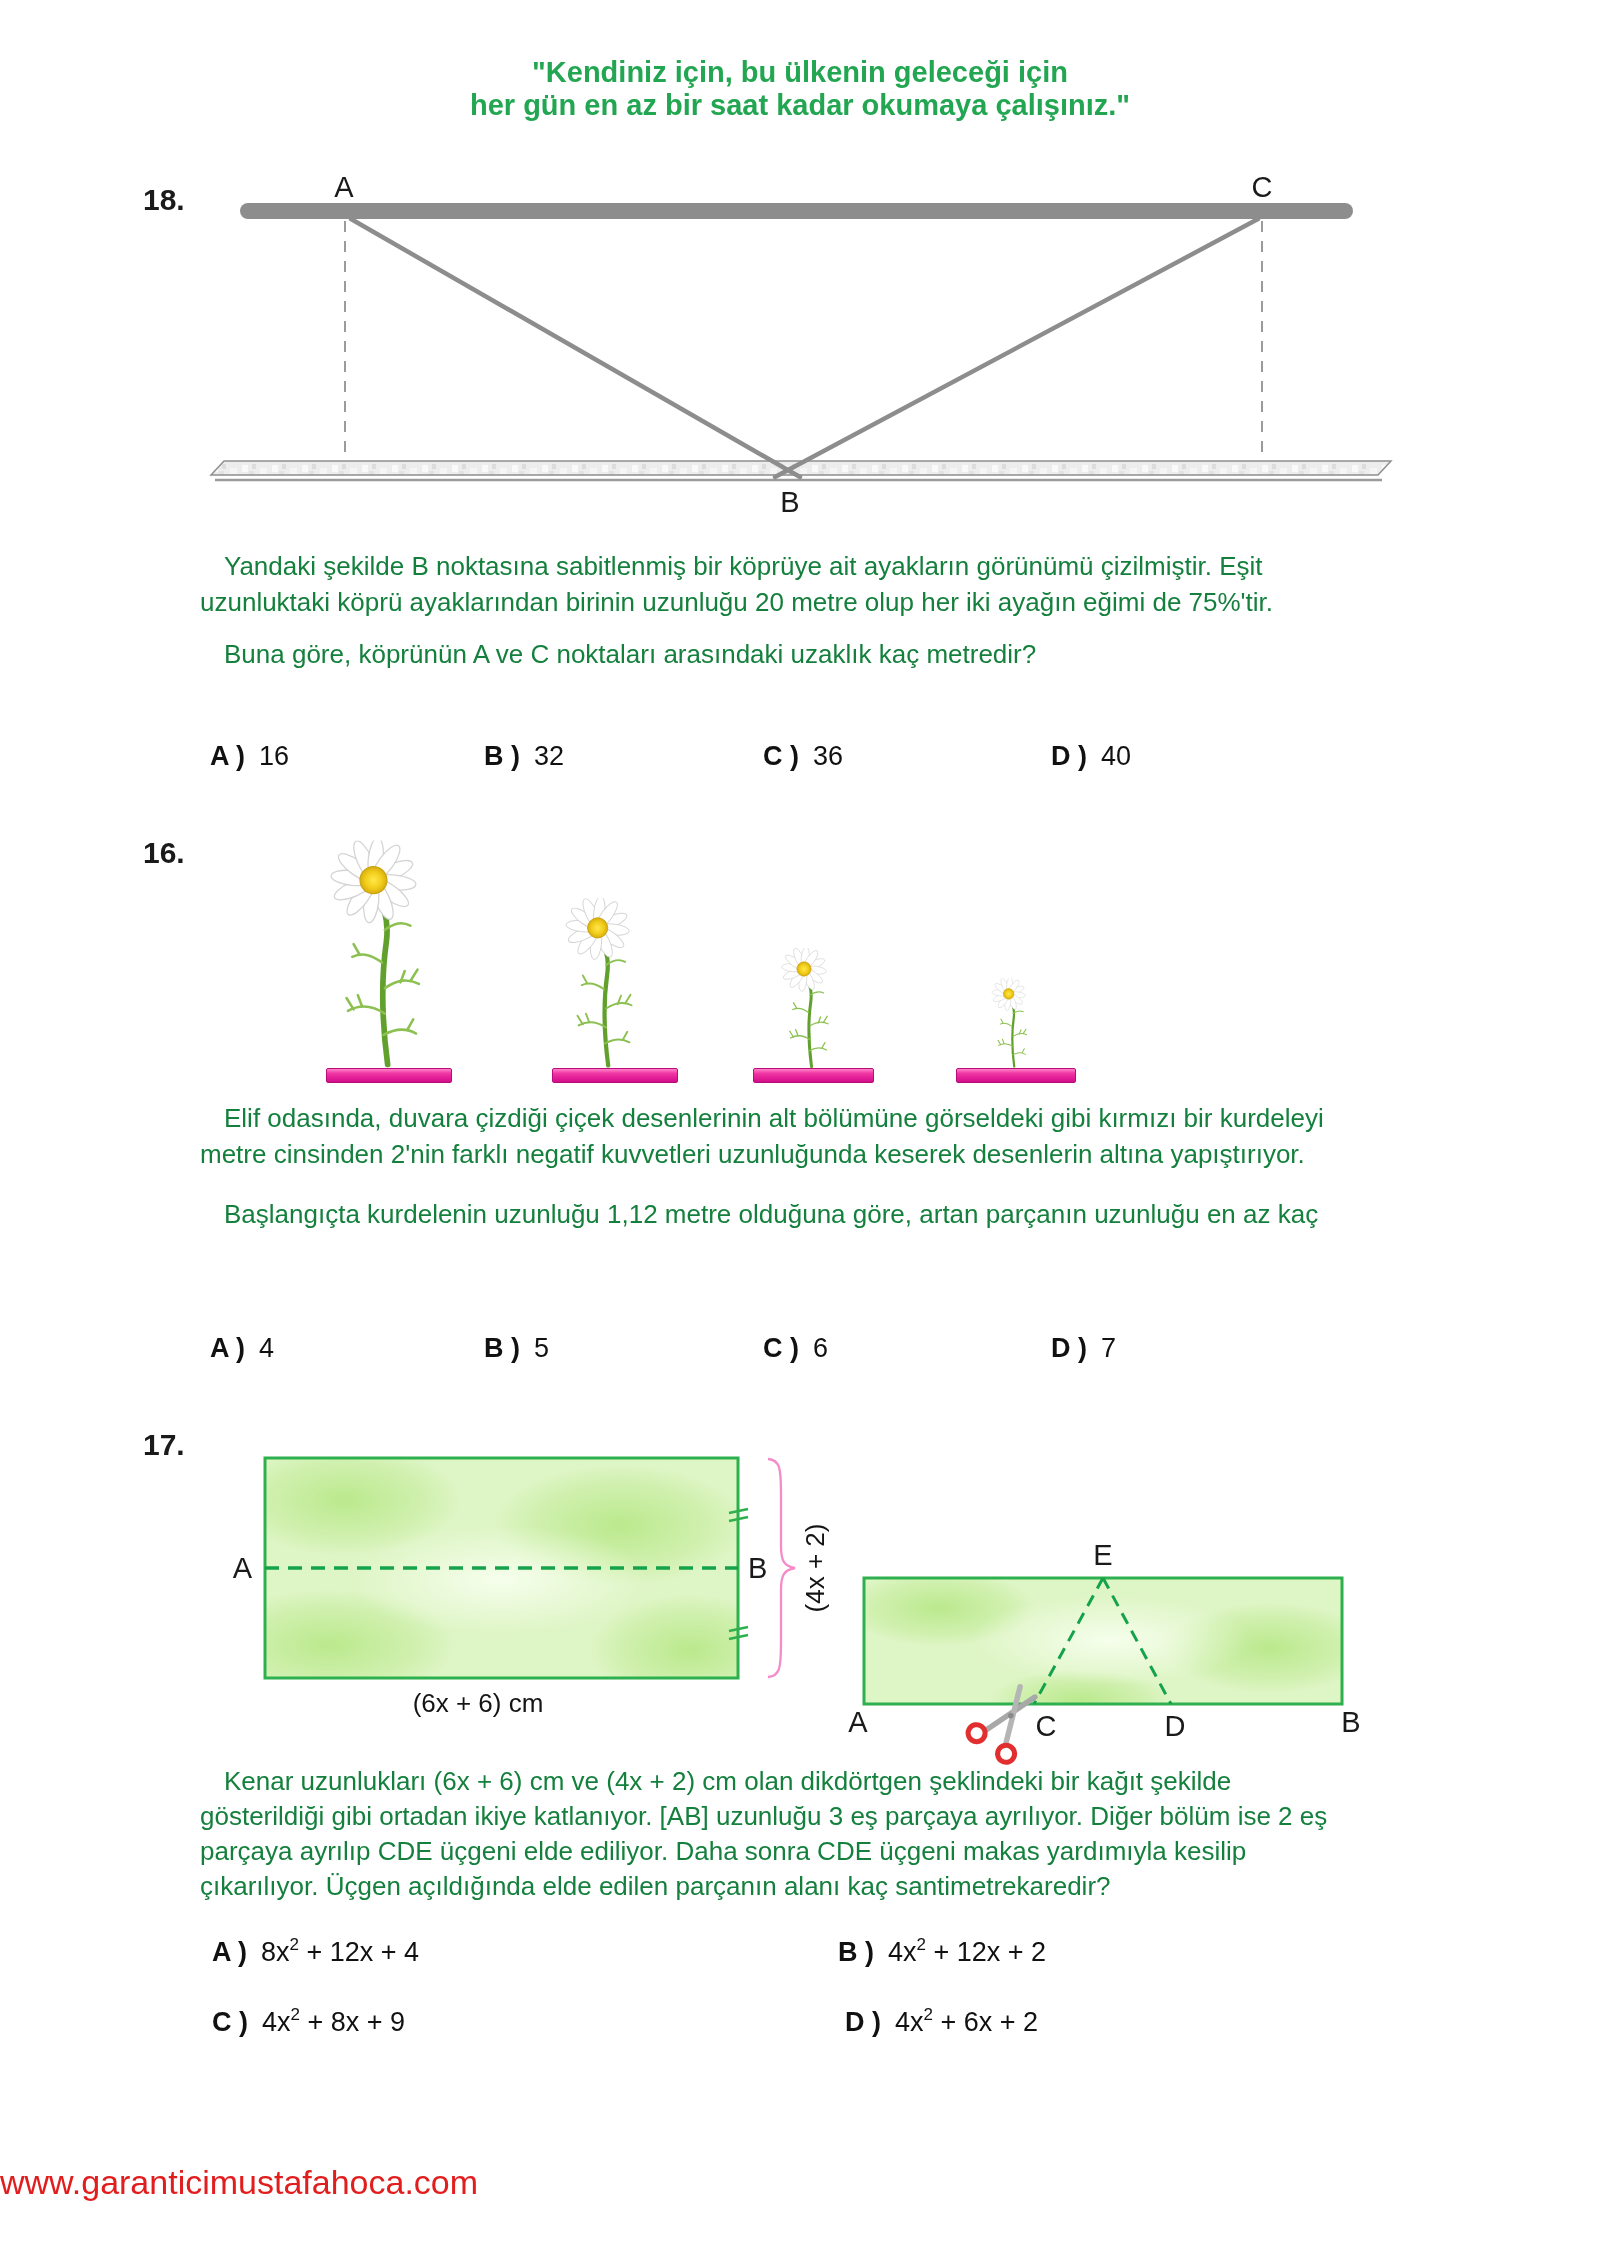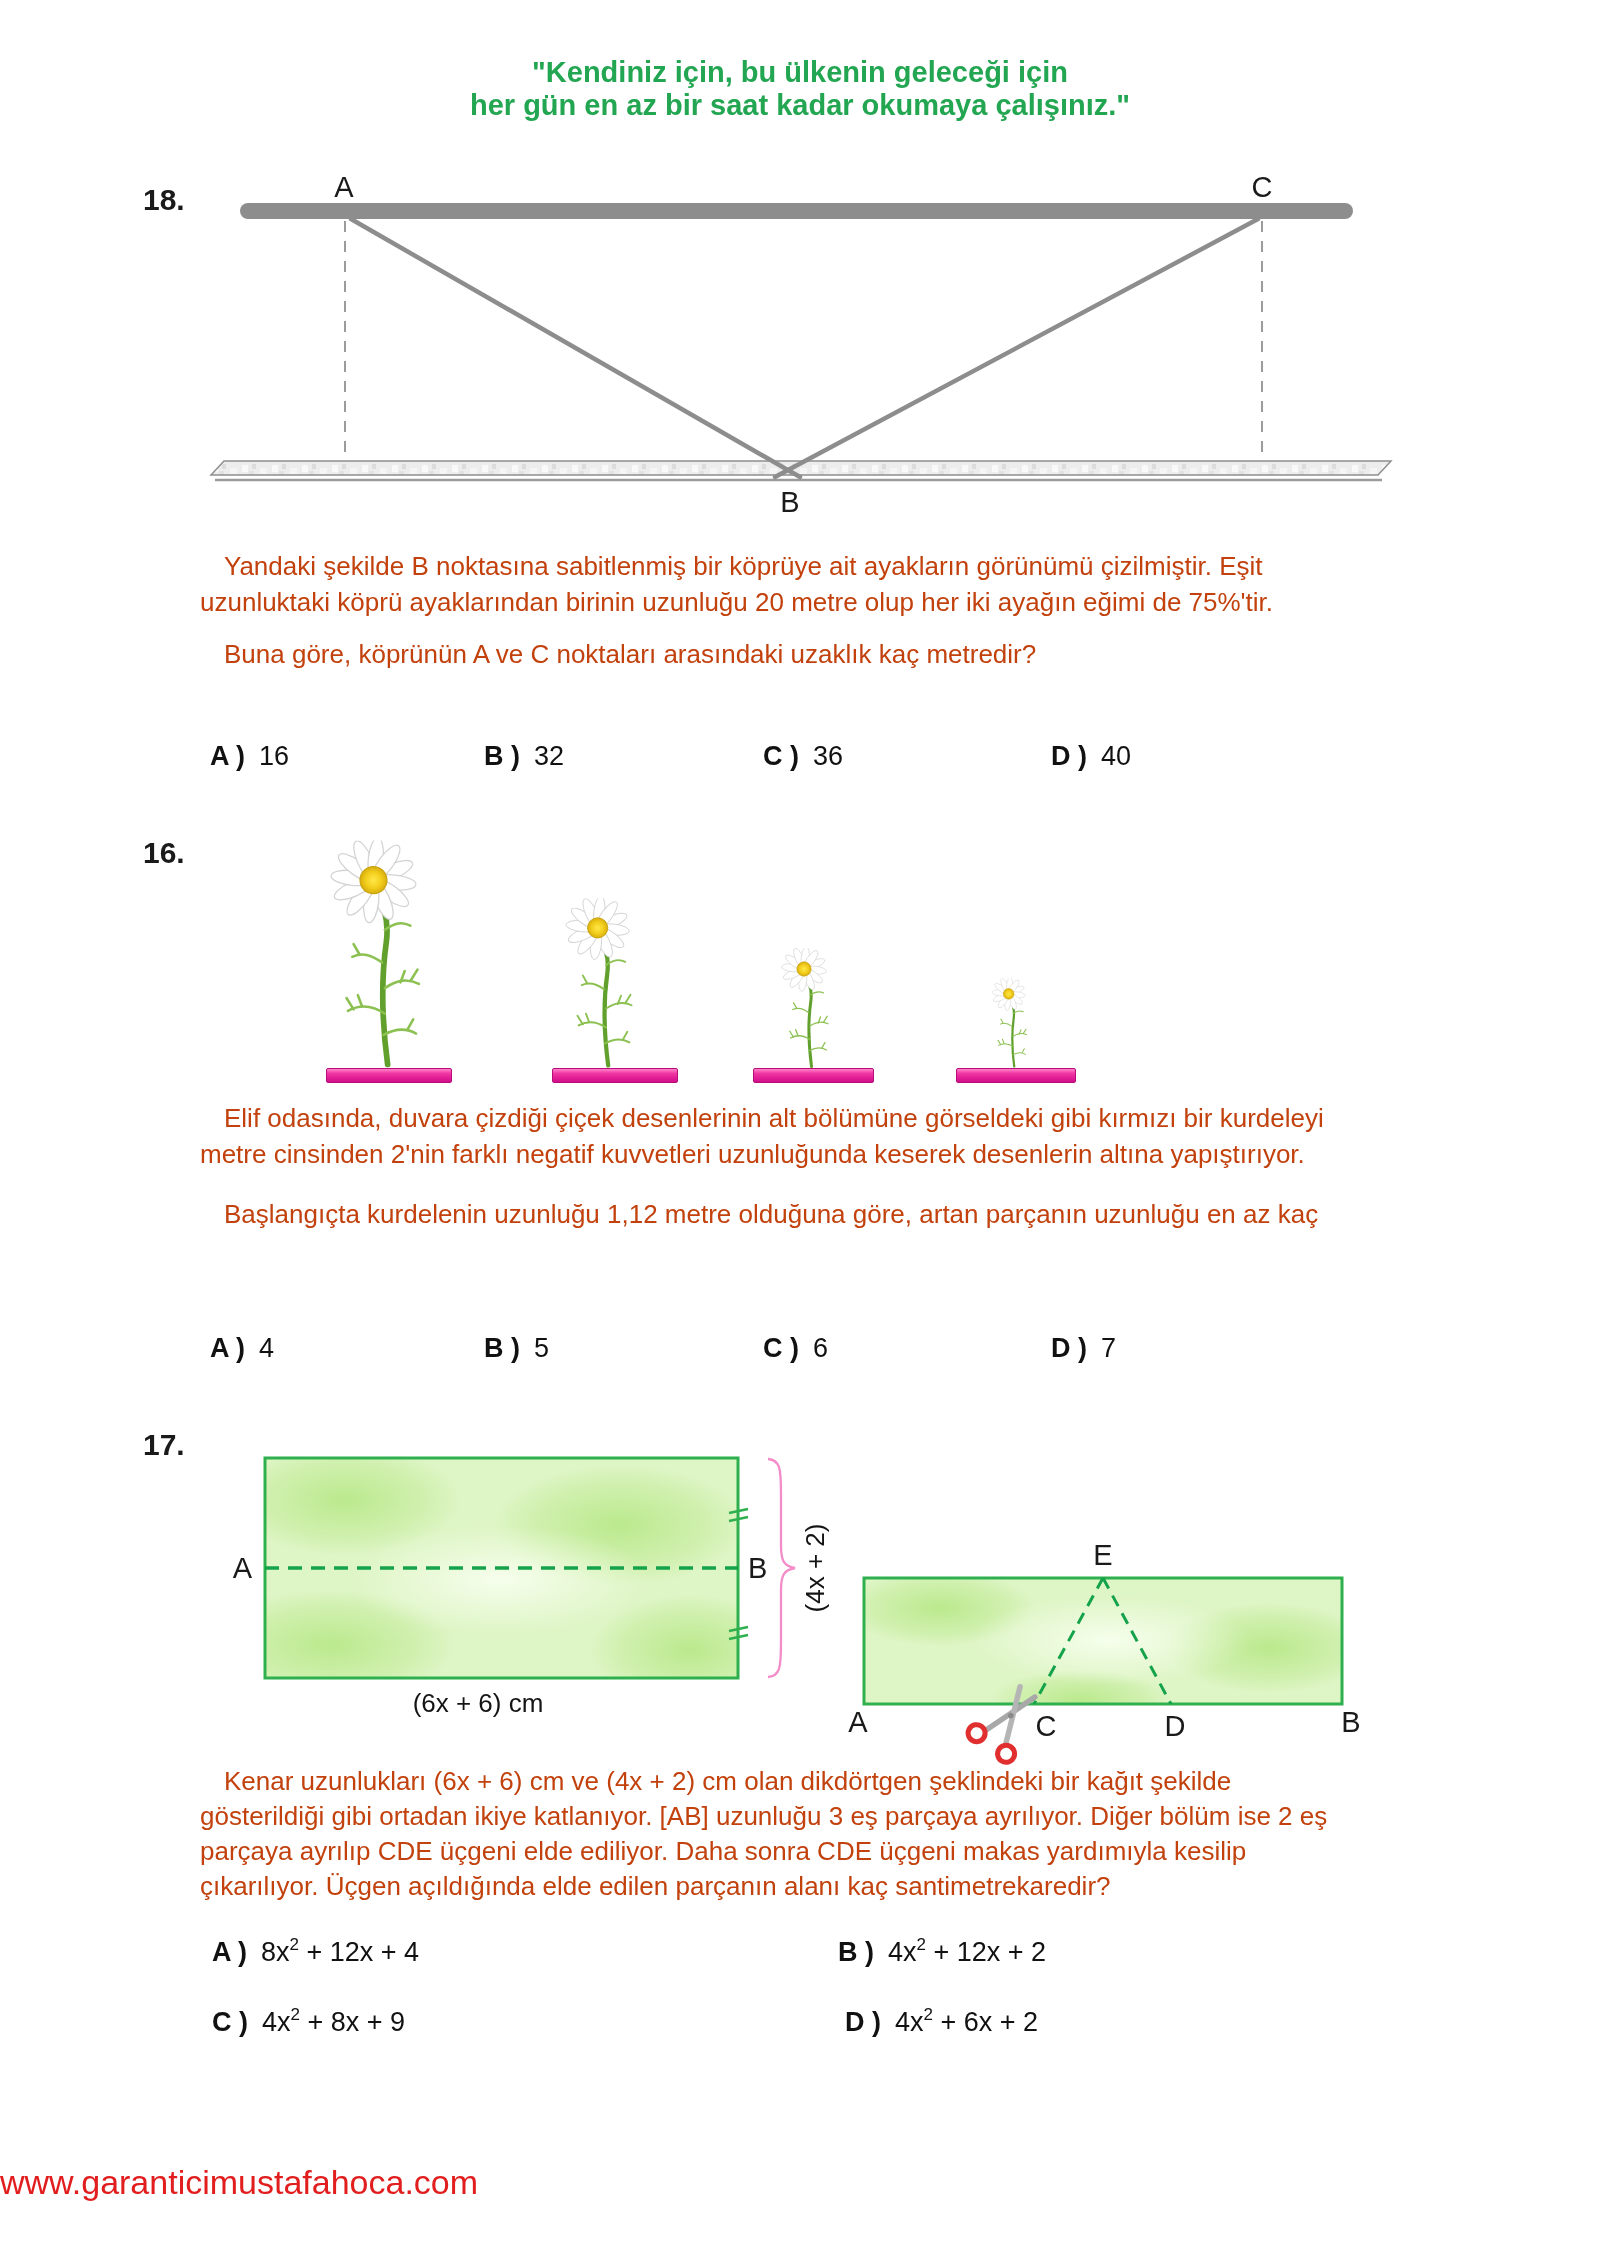--- a/index.html
+++ b/index.html
@@ -2,21 +2,21 @@
 <html><head>
 <meta charset="utf-8">
 <style>
   html,body{margin:0;padding:0;background:#ffffff;}
   #page{position:relative;width:1600px;height:2262px;background:#ffffff;
         font-family:"Liberation Sans",sans-serif;color:#111;overflow:hidden;}
   .abs{position:absolute;}
   .quote{left:0;right:0;top:56px;text-align:center;font-weight:bold;
          font-size:29px;line-height:33px;color:#23a652;}
   .qnum{font-size:30px;font-weight:bold;left:143px;color:#1a1a1a;}
-  .para{left:200px;width:1215px;font-size:26px;line-height:36px;color:#c2410c;}
+  .para{left:200px;width:1215px;font-size:26px;line-height:36px;color:#15803d;}
   .para .ind{padding-left:24px;}
   .optrow{left:0;top:0;width:1296px;height:40px;font-size:27px;}
   .optrow .col{position:absolute;top:0;white-space:nowrap;}
   .oc1{left:210px}.oc2{left:484px}.oc3{left:763px}.oc4{left:1051px}
   .opt-l{font-weight:bold;}
   .opt-v{margin-left:14px;}
   .opt17{font-size:27px;white-space:nowrap;}
   .o17a{left:212px;top:1937px}.o17b{left:838px;top:1937px}
   .o17c{left:212px;top:2007px}.o17d{left:845px;top:2007px}
   .sup{font-size:17px;position:relative;top:-11px;}

